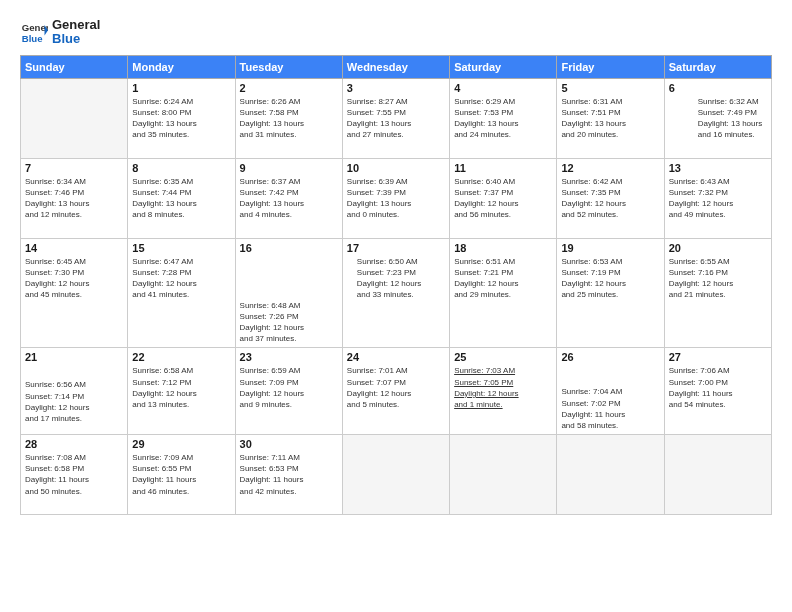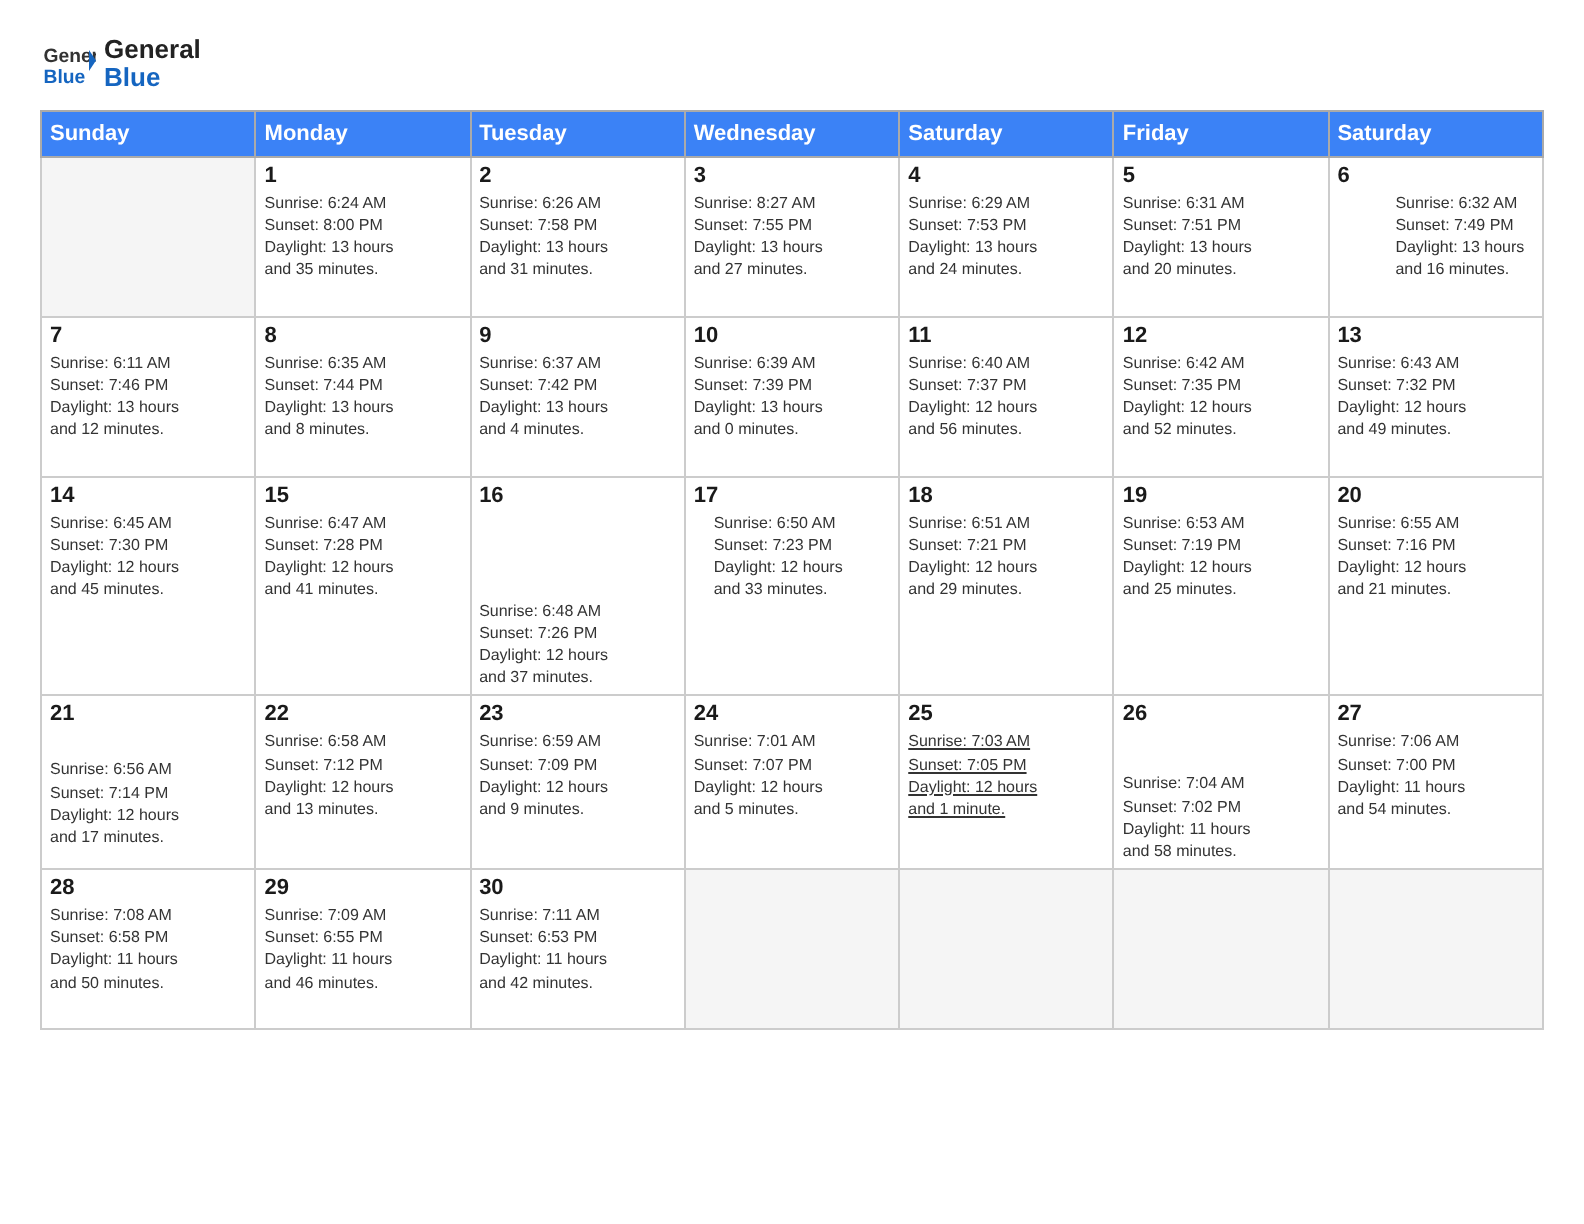--- a/index.html
+++ b/index.html
@@ -156,21 +156,21 @@
             <div class="day-number">6</div>
             <div class="day-info" style="white-space: pre-line; margin-left: 29px;">Sunrise: 6:32 AM
 Sunset: 7:49 PM
 Daylight: 13 hours
 and 16 minutes.</div>
           </td>
         </tr>
         <tr>
           <td>
             <div class="day-number">7</div>
-            <div class="day-info" style="white-space: pre-line;">Sunrise: 6:11 AM
+            <div class="day-info" style="white-space: pre-line;">Sunrise: 6:34 AM
 Sunset: 7:46 PM
 Daylight: 13 hours
 and 12 minutes.</div>
           </td>
           <td>
             <div class="day-number">8</div>
             <div class="day-info" style="white-space: pre-line;">Sunrise: 6:35 AM
 Sunset: 7:44 PM
 Daylight: 13 hours
 and 8 minutes.</div>

